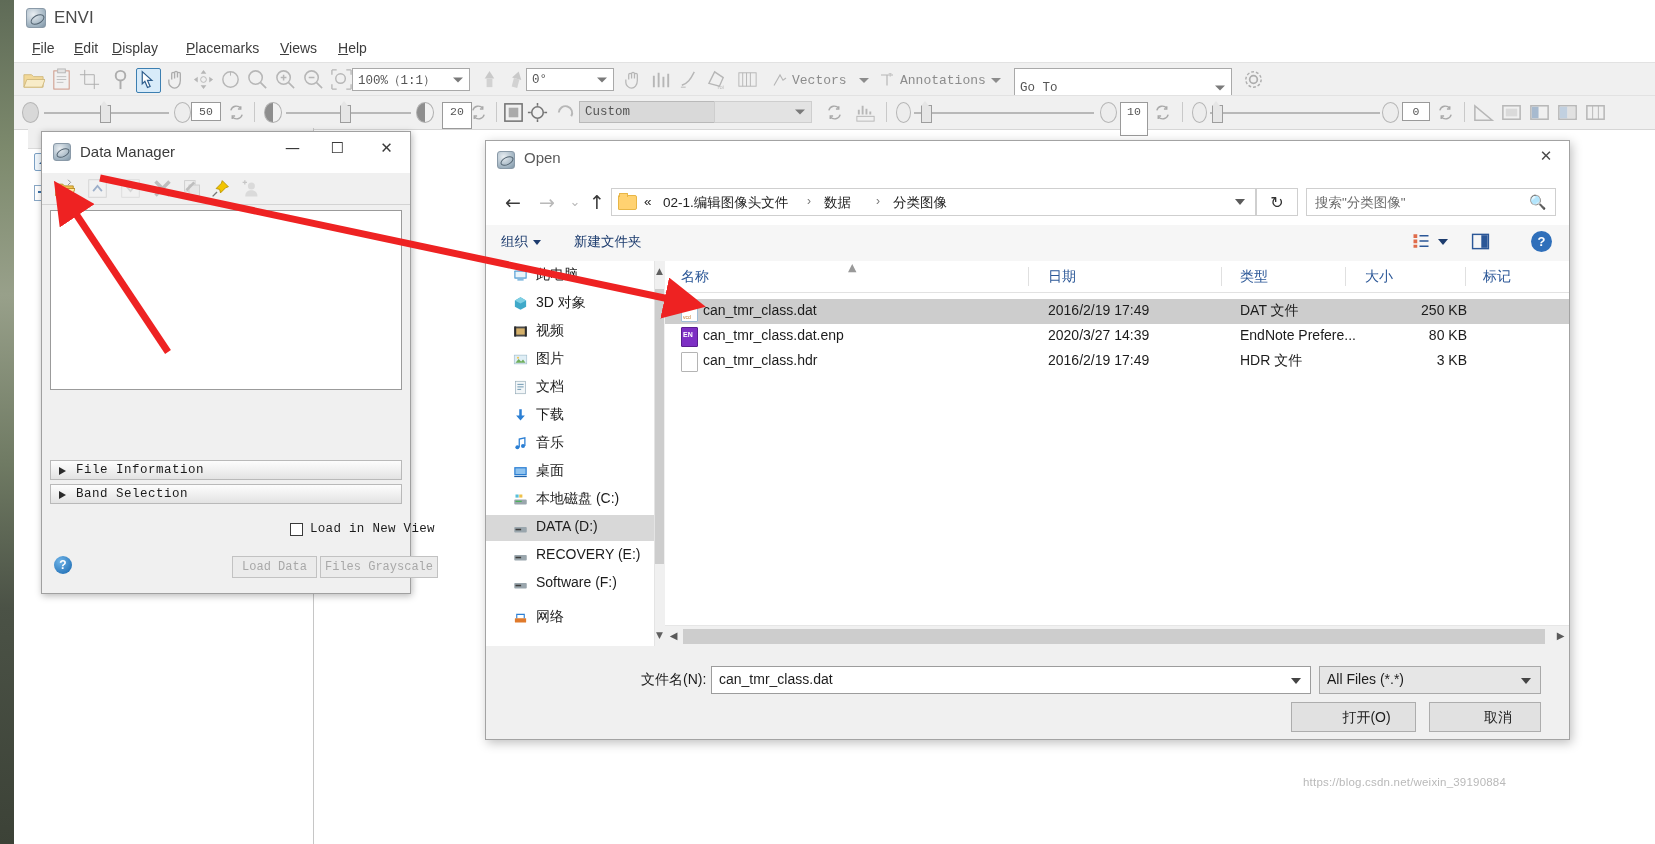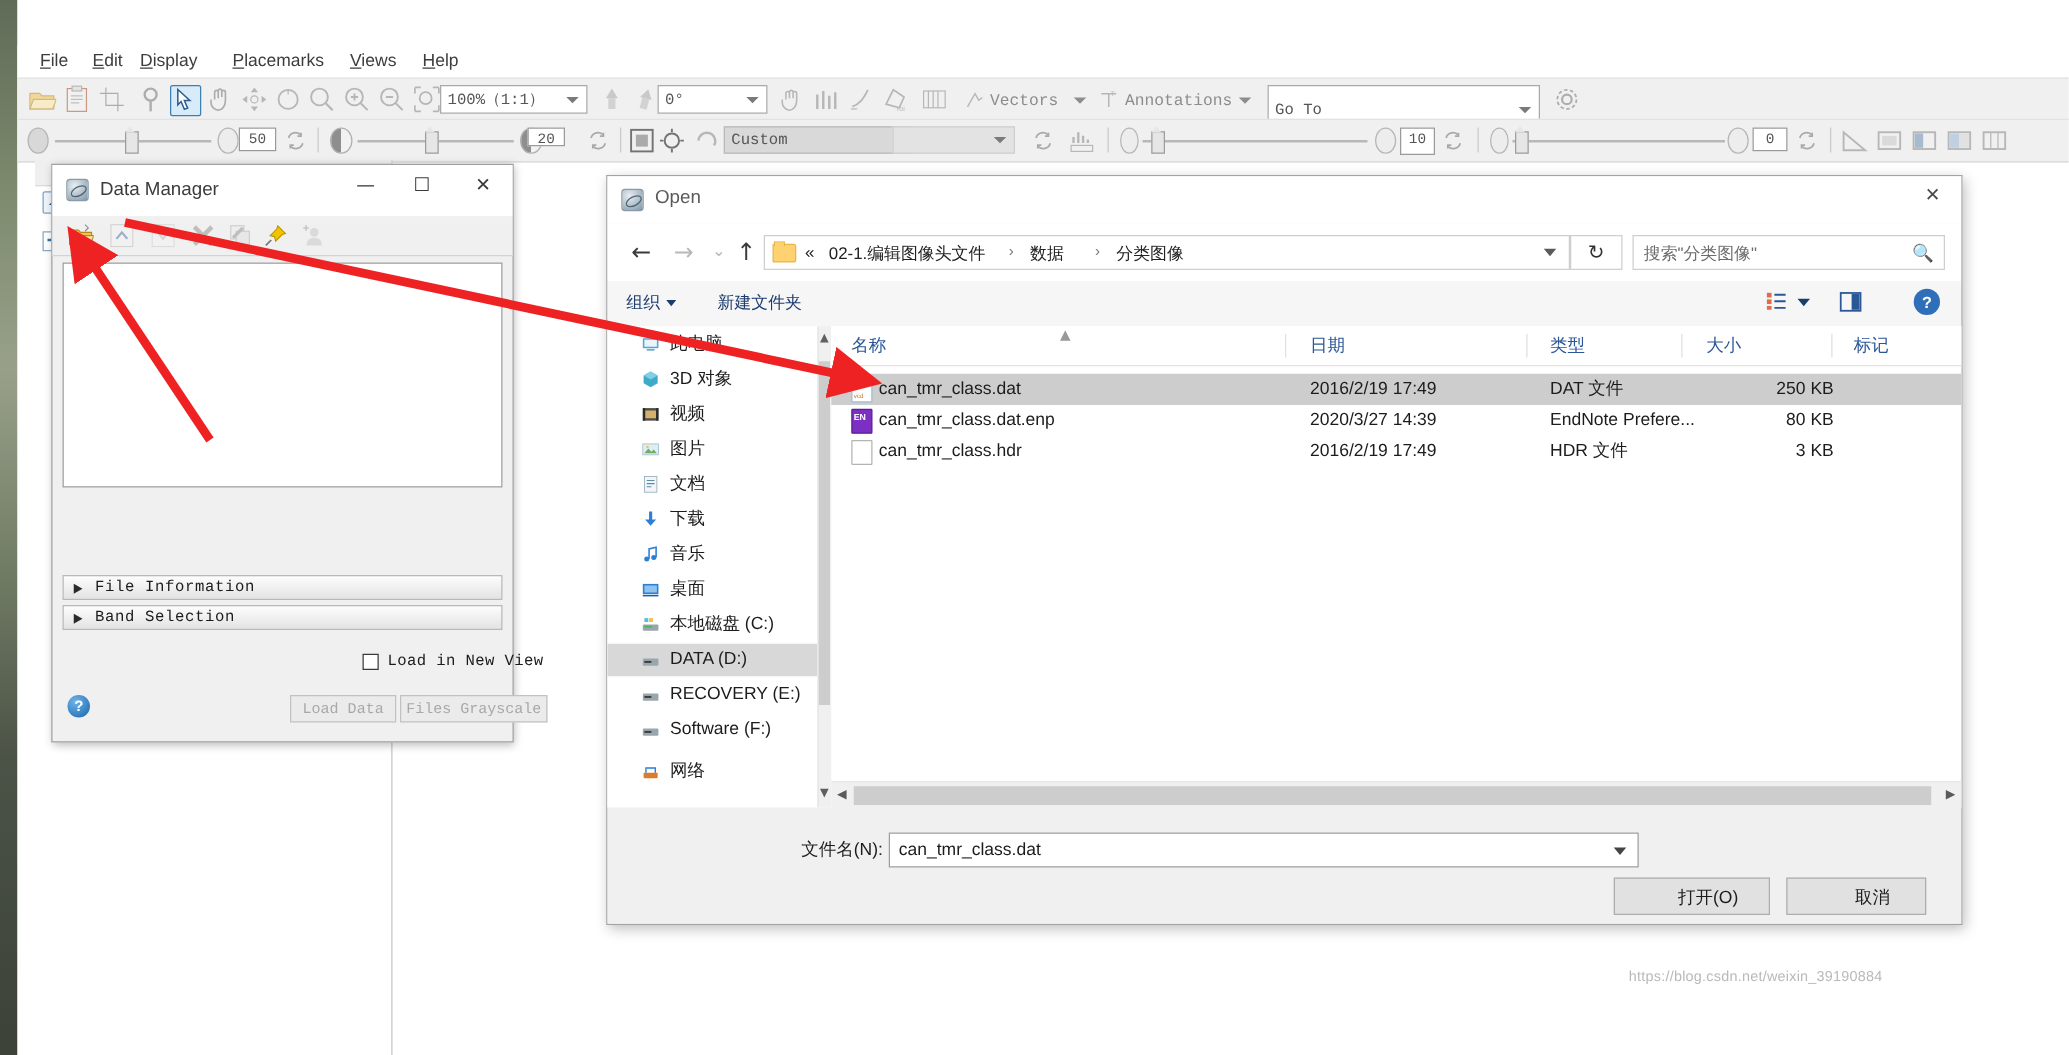--- a/index.html
+++ b/index.html
@@ -169,20 +169,24 @@
   .arrows{position:absolute;left:0;top:0;width:1655px;height:844px;pointer-events:none;}
 </style>
 </head>
 <body>
 
 <div id="app">
 
   <div class="envi-left-img"></div>
   <div class="envi-win">
 
+    <div class="envi-titlebar">
+      <div class="envi-ico"></div>
+      <div class="envi-title">ENVI</div>
+    </div>
 
     <div class="menubar">
       <div class="menu-item" style="left:12px"><span id="m0"><u>F</u>ile</span></div>
       <div class="menu-item" style="left:54px"><span id="m1"><u>E</u>dit</span></div>
       <div class="menu-item" style="left:92px"><span id="m2"><u>D</u>isplay</span></div>
       <div class="menu-item" style="left:166px"><span id="m3"><u>P</u>lacemarks</span></div>
       <div class="menu-item" style="left:260px"><span id="m4"><u>V</u>iews</span></div>
       <div class="menu-item" style="left:318px"><span id="m5"><u>H</u>elp</span></div>
     </div>
 
@@ -310,21 +314,21 @@
       <svg class="refresh" style="left:214px;top:8px" viewBox="0 0 24 24">
           <path d="M4 9a8 8 0 0114-3M20 15a8 8 0 01-14 3" fill="none" stroke="#7b7b7b" stroke-width="2"></path>
           <path d="M18 3v4h-4M6 21v-4h4" fill="none" stroke="#7b7b7b" stroke-width="2"></path>
         </svg>
       <div class="vsep" style="left:240px;top:6px;height:20px"></div>
 
       <div class="halfc" style="left:250px;top:6px"></div>
       <div class="slider" style="left:272px;top:16px;width:125px"></div>
       <div class="sl-handle" style="left:326px;top:9px"></div>
       <div class="halfc" style="left:402px;top:6px"></div>
-      <div class="numbox" style="left:408px;top:6px;width:30px;height:15px">
+      <div class="numbox" style="left:428px;top:6px;width:30px;height:27px">
           <span>20</span>
         </div>
       <svg class="refresh" style="left:456px;top:8px" viewBox="0 0 24 24">
           <path d="M4 9a8 8 0 0114-3M20 15a8 8 0 01-14 3" fill="none" stroke="#7b7b7b" stroke-width="2"></path>
           <path d="M18 3v4h-4M6 21v-4h4" fill="none" stroke="#7b7b7b" stroke-width="2"></path>
         </svg>
       <div class="vsep" style="left:482px;top:6px;height:20px"></div>
 
       <svg class="tool" style="left:488px;opacity:.8" viewBox="0 0 24 24">
           <rect x="3" y="3" width="18" height="18" fill="none" stroke="#555" stroke-width="1.6"></rect>
@@ -351,21 +355,21 @@
       <svg class="tool" style="left:840px" viewBox="0 0 24 24">
           <path d="M5 14V9M9 14V5M13 14V8M17 14V11" stroke="#8a8a8a" stroke-width="2"></path>
           <rect x="3" y="16" width="18" height="5" fill="none" stroke="#8a8a8a"></rect>
         </svg>
       <div class="vsep" style="left:872px;top:6px;height:20px"></div>
 
       <div class="circ" style="left:882px;top:6px;width:13px"></div>
       <div class="slider" style="left:900px;top:16px;width:180px"></div>
       <div class="sl-handle" style="left:907px;top:9px"></div>
       <div class="circ" style="left:1086px;top:6px"></div>
-      <div class="numbox" style="left:1106px;top:6px;width:28px;height:22px">
+      <div class="numbox" style="left:1106px;top:6px;width:28px;height:34px">
           <span>10</span>
         </div>
       <svg class="refresh" style="left:1140px;top:8px" viewBox="0 0 24 24">
           <path d="M4 9a8 8 0 0114-3M20 15a8 8 0 01-14 3" fill="none" stroke="#7b7b7b" stroke-width="2"></path>
           <path d="M18 3v4h-4M6 21v-4h4" fill="none" stroke="#7b7b7b" stroke-width="2"></path>
         </svg>
       <div class="vsep" style="left:1168px;top:6px;height:20px"></div>
 
       <div class="circ" style="left:1178px;top:6px;width:13px"></div>
       <div class="slider" style="left:1196px;top:16px;width:170px"></div>
@@ -683,20 +687,24 @@
         <div class="hs-arrow" style="right:0">▶</div>
       </div>
     </div>
 
     <div class="op-foot">
       <div class="fn-lb">文件名(N):</div>
       <div class="fn-box">
         <span class="fn-val">can_tmr_class.dat</span>
         <span class="fn-cav"></span>
       </div>
+      <div class="ft-box">
+        <span class="ft-val">All Files (*.*)</span>
+        <span class="ft-cav"></span>
+      </div>
       <div class="op-btn" style="left:805px;width:125px">打开(O)</div>
       <div class="op-btn" style="left:943px;width:112px">取消</div>
     </div>
   </div>
 
   <div class="wm">https://blog.csdn.net/weixin_39190884</div>
 
   <svg class="arrows" viewBox="0 0 1655 844">
     <defs>
       <marker id="ah" markerWidth="6" markerHeight="6" refX="3.4" refY="3" orient="auto">

